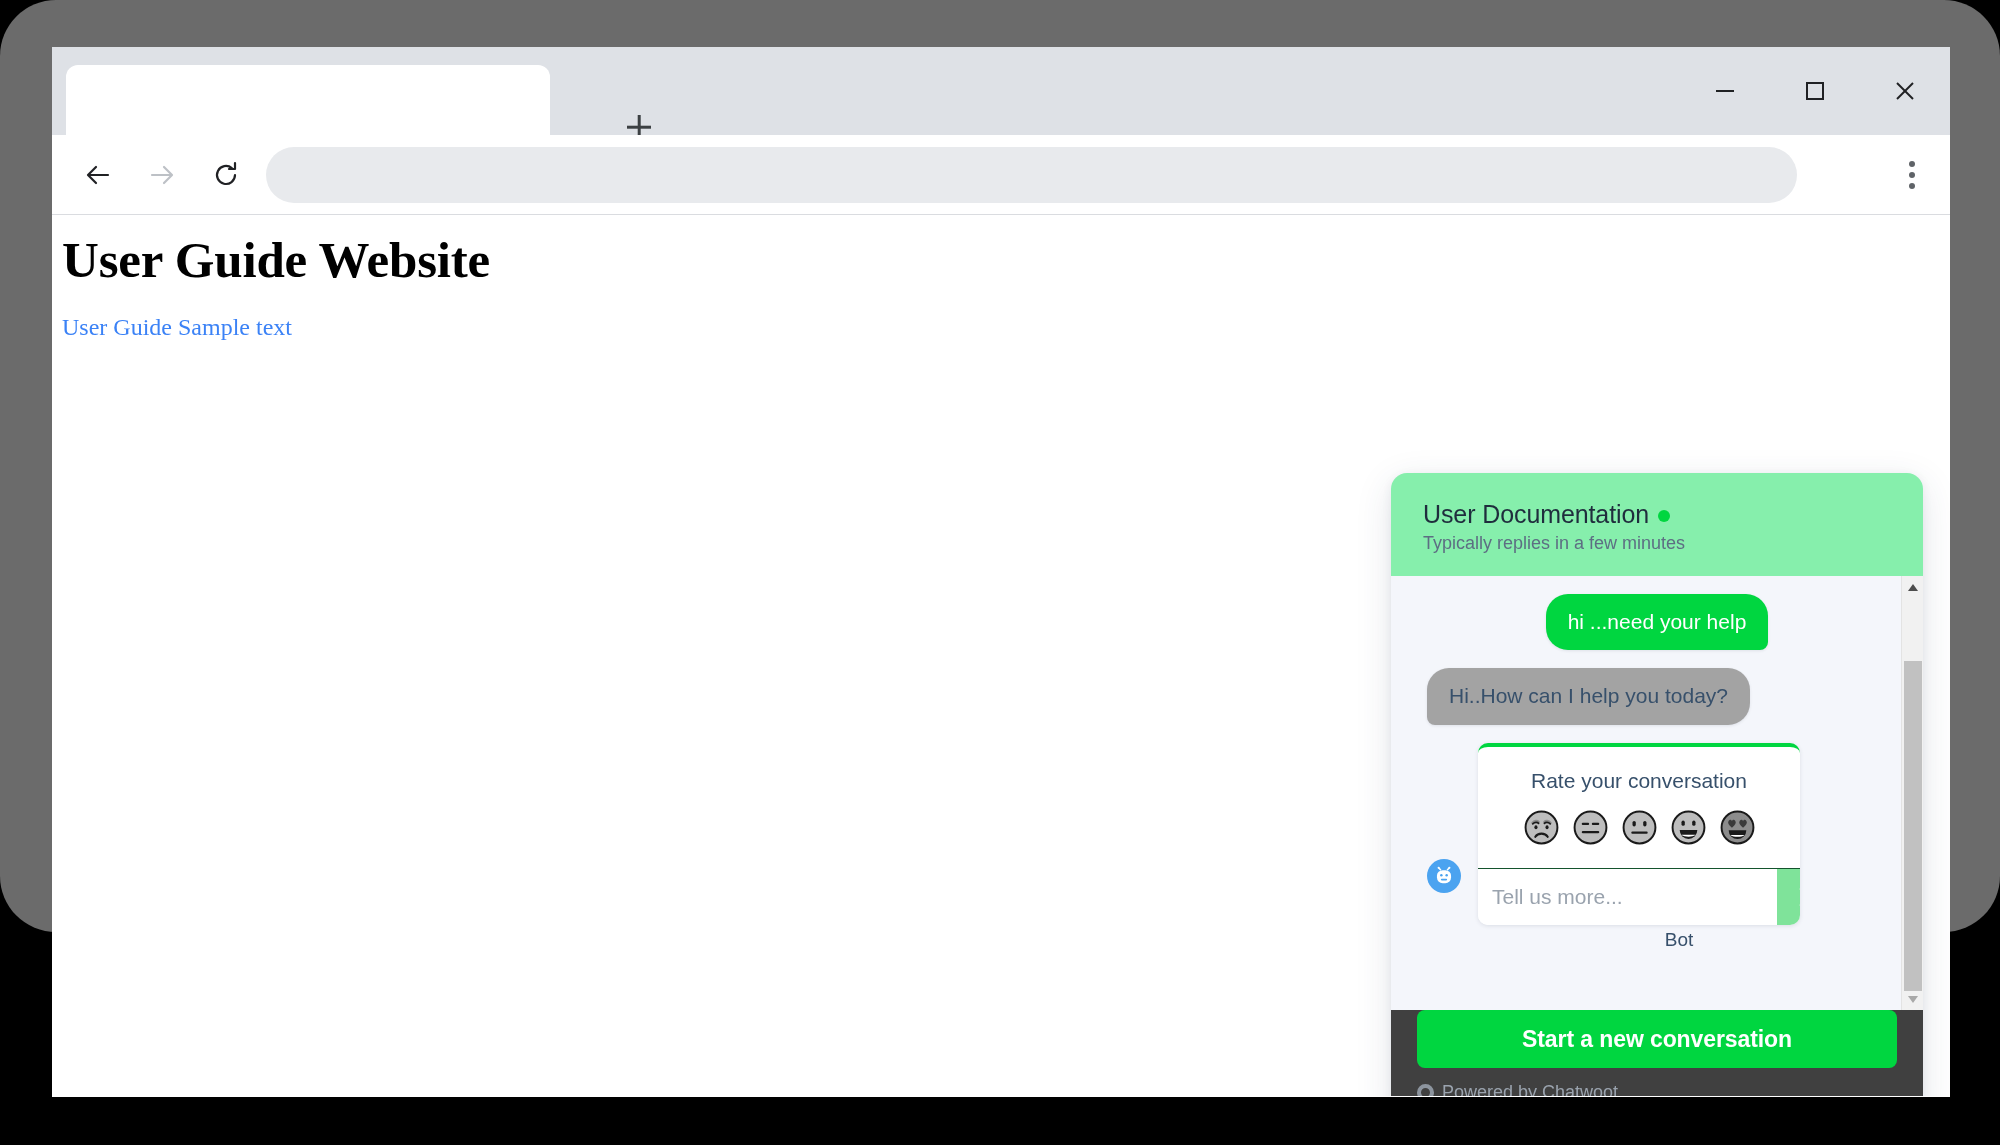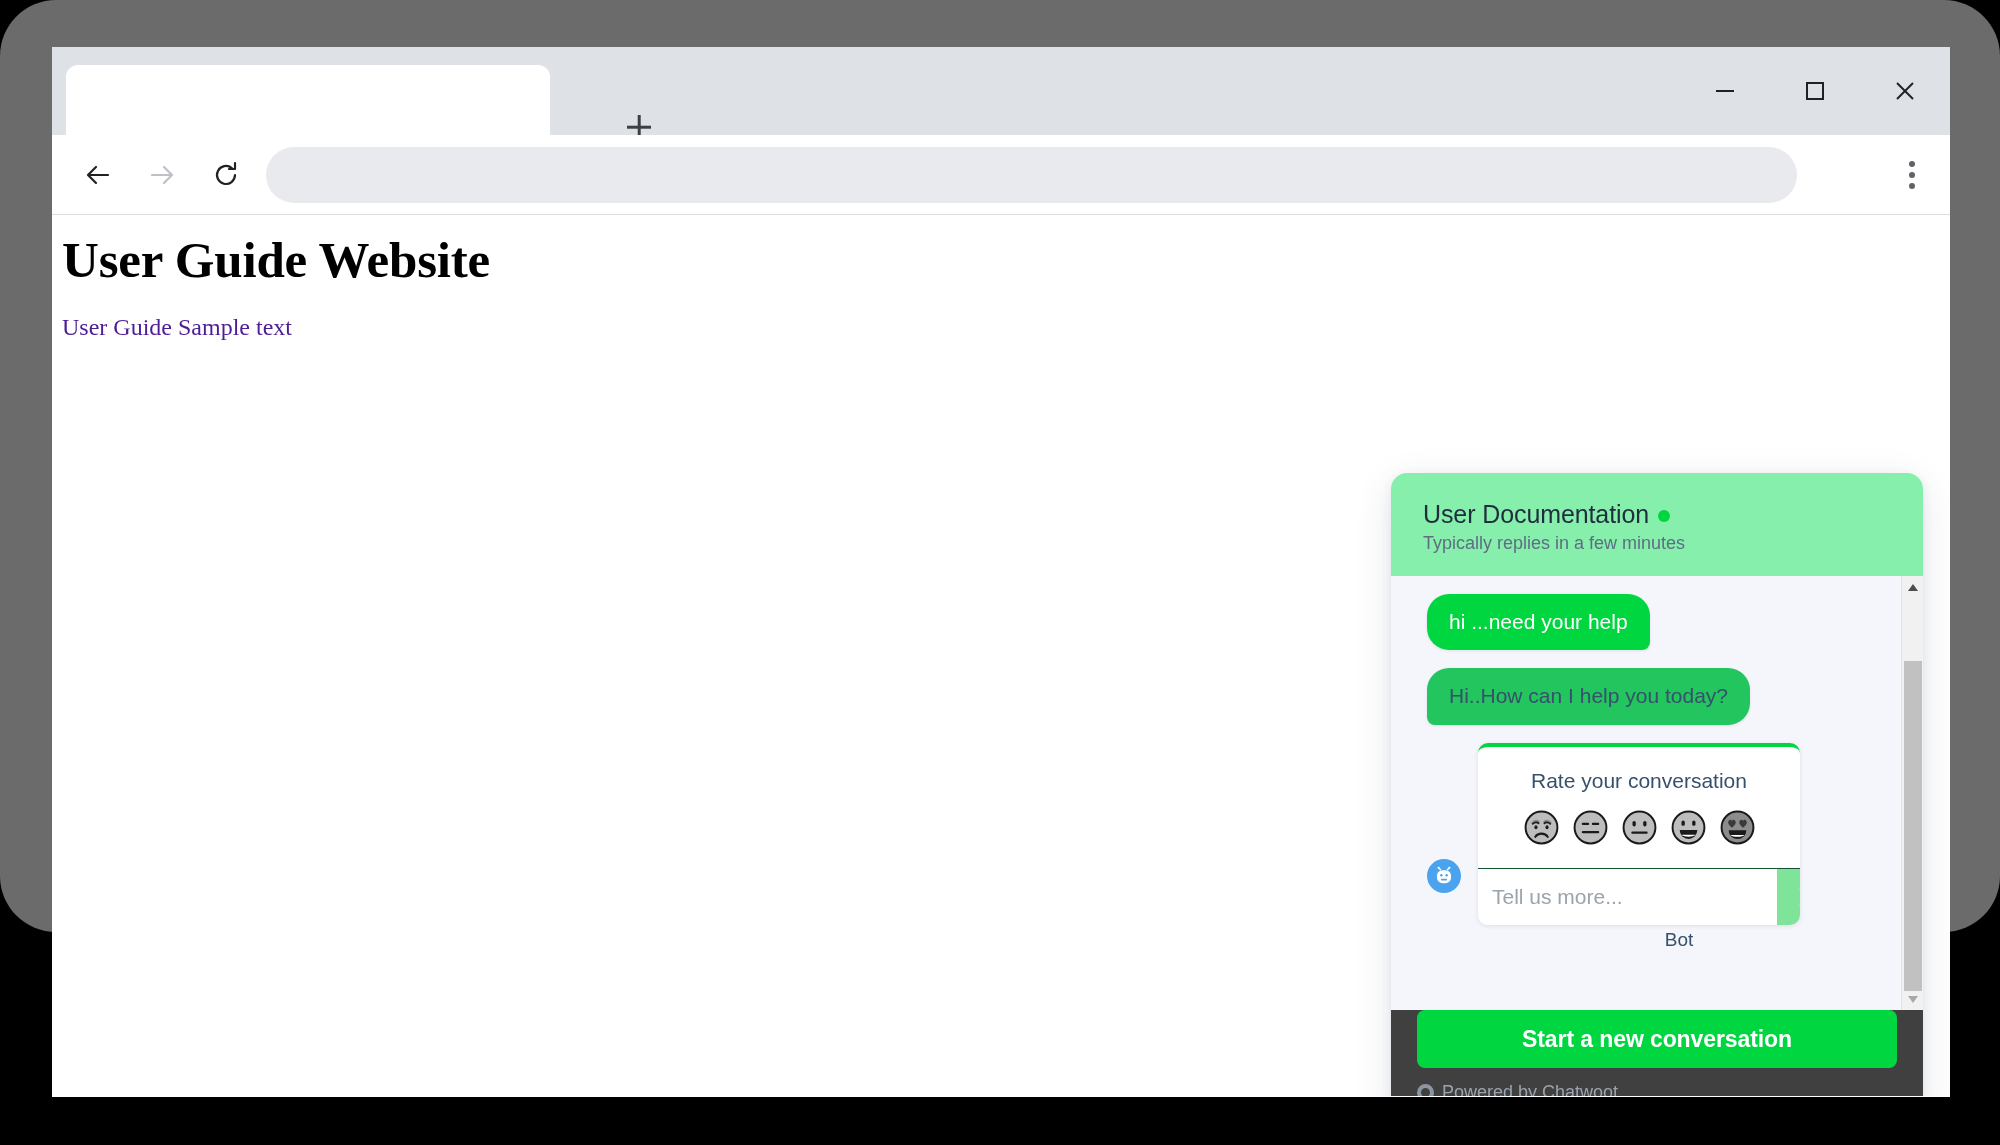--- a/index.html
+++ b/index.html
@@ -156,21 +156,21 @@
     font-weight: bold;
     font-size: 51px;
     color: #000000;
     letter-spacing: -0.2px;
   }
   #page-paragraph {
     position: absolute;
     left: 10px; top: 99px;
     font-family: "Liberation Serif", serif;
     font-size: 24px;
-    color: #4c1d95;
+    color: #3b82f6;
   }
 
   
   #chat-widget {
     position: absolute;
     left: 1339px; top: 258px;
     width: 532px; height: 648px;
     background: #f4f6fb;
     border-radius: 16px;
     box-shadow: 0 10px 36px rgba(50,60,90,0.13), 0 2px 10px rgba(50,60,90,0.08);
@@ -206,38 +206,38 @@
 
   #chat-body {
     position: relative;
     flex: 1 1 auto;
     background: #f4f6fb;
     overflow: hidden;
     padding: 18px 36px 6px 36px;
   }
 
   .msg-row { display: flex; margin-bottom: 18px; }
-  .msg-row.out { justify-content: flex-start; }
+  .msg-row.out { justify-content: center; }
   .msg-row.in  { justify-content: flex-start; }
 
   .bubble {
     max-width: 330px;
     padding: 15px 22px;
     font-size: 21px;
     line-height: 1.25;
     border-radius: 22px;
     box-shadow: 0 1px 3px rgba(40,50,70,0.10);
   }
   .bubble.out {
     background: #00d640;
     color: #ffffff;
     border-bottom-right-radius: 8px;
   }
   .bubble.in {
-    background: #22c55e;
+    background: #a3a3a3;
     color: #37506b;
     border-bottom-left-radius: 8px;
   }
 
   
   #rating-block { display: flex; align-items: flex-end; gap: 9px; }
   #rating-card {
     width: 322px;
     background: #ffffff;
     border-top: 4px solid #00d640;

